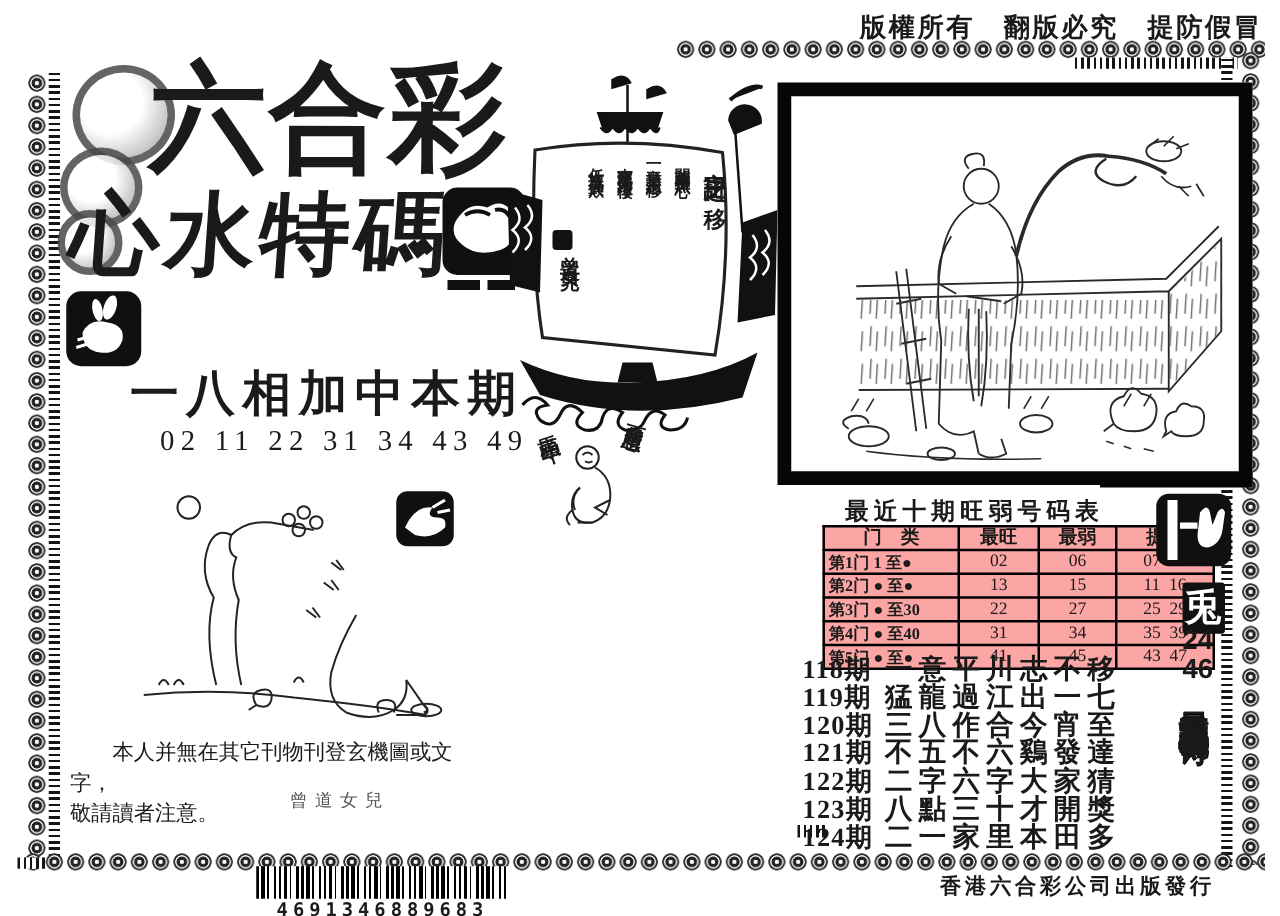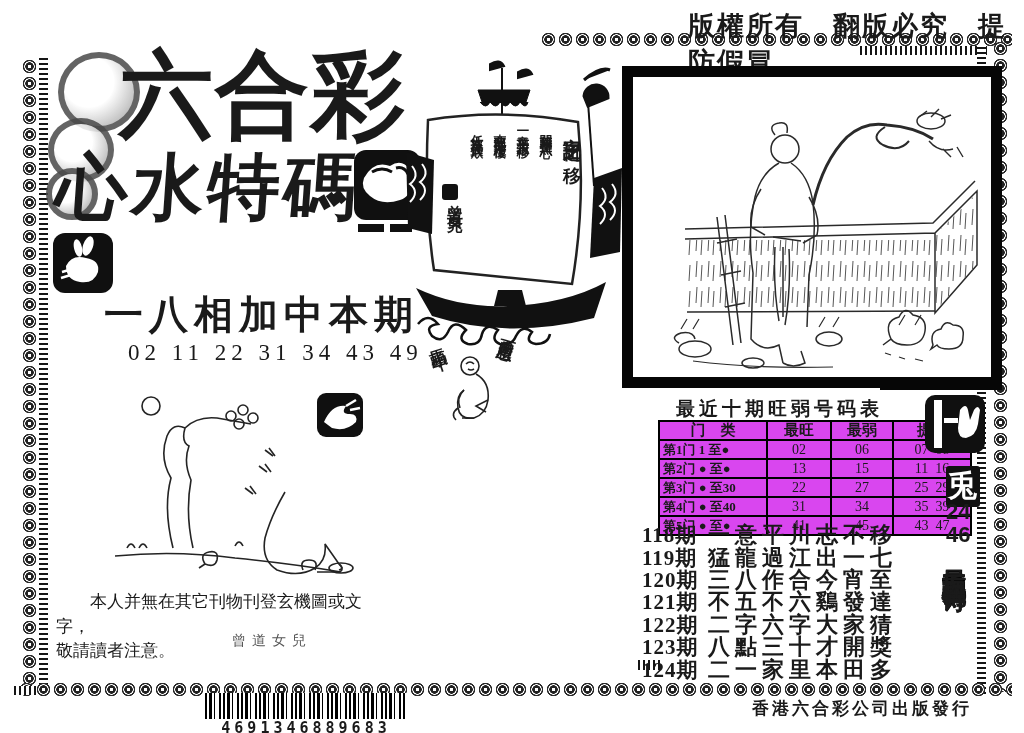--- a/index.html
+++ b/index.html
@@ -6,33 +6,33 @@
   body{width:1024px;height:733px;background:#f7f7f5;overflow:hidden;
        font-family:"Liberation Serif","DejaVu Serif",serif;color:#1a1a1a;}
   #sheet{position:relative;width:1024px;height:733px;background:#ffffff;}
   .abs{position:absolute;}
   
   .chain{background-image:radial-gradient(circle at 50% 50%, #ffffff 0 1.5px, #222 2px 4px, #ffffff 4.5px 5px, #2a2a2a 5.5px 6.5px, transparent 7px);
          background-size:17px 17px;background-repeat:repeat;}
   .hatch-v{background:repeating-linear-gradient(0deg,#151515 0 2px,#fff 2px 5px);}
   .hatch-h{background:repeating-linear-gradient(90deg,#151515 0 2px,#fff 2px 5px);}
   .vtext{writing-mode:vertical-rl;text-orientation:upright;}
-  .copyright{font-size:27px;font-weight:700;letter-spacing:2px;}
+  .copyright{font-size:21px;font-weight:700;letter-spacing:2px;}
   .big-title{font-size:94px;font-weight:900;letter-spacing:2px;line-height:1;
              font-family:"Liberation Serif","DejaVu Serif",serif;}
   .sub-title{font-size:72px;font-weight:900;letter-spacing:4px;line-height:1;transform:skewX(-4deg);}
   .headline{font-size:39px;font-weight:900;letter-spacing:6px;}
   .numline{font-size:23px;letter-spacing:5px;font-weight:400;}
   .cloud{border:6px solid #4a4a4a;border-radius:50%;background:radial-gradient(circle at 35% 35%, #fff 40%, #bbb 75%, #777 100%);opacity:.85;}
   .sailtext{writing-mode:vertical-rl;text-orientation:upright;}
   .sailtext .col{margin-left:6px;letter-spacing:2px;}
   .sail-head{font-size:18px;font-weight:800;letter-spacing:5px;}
   .sail-line{font-size:12.5px;font-weight:600;}
   .riddle-ch{font-size:16px;font-weight:800;}
-  .htable{border-collapse:collapse;background:#d946ef;}
+  .htable{border-collapse:collapse;background:#fca5a5;}
   .htable td,.htable th{border:2px solid #000;padding:0 3px;height:17px;
       font-size:14px;line-height:17px;text-align:center;white-space:pre;}
   .htable th{font-weight:900;font-size:15px;}
   .htable .lbl{font-weight:800;font-size:13px;text-align:left;}
   .tbl-title{font-size:19px;font-weight:900;letter-spacing:4px;}
   .poem-row{display:flex;align-items:center;height:22.4px;}
   .poem-period{width:66px;font-size:21px;font-weight:700;letter-spacing:1px;}
   .poem-text{font-size:22px;font-weight:900;letter-spacing:5px;white-space:nowrap;}
   .zodiac{font-size:30px;font-weight:900;background:#111;color:#fff;padding:0 2px;border-radius:3px;}
   .railnum{font-size:22px;font-weight:800;font-family:"Liberation Sans","DejaVu Sans",sans-serif;line-height:23px;}

